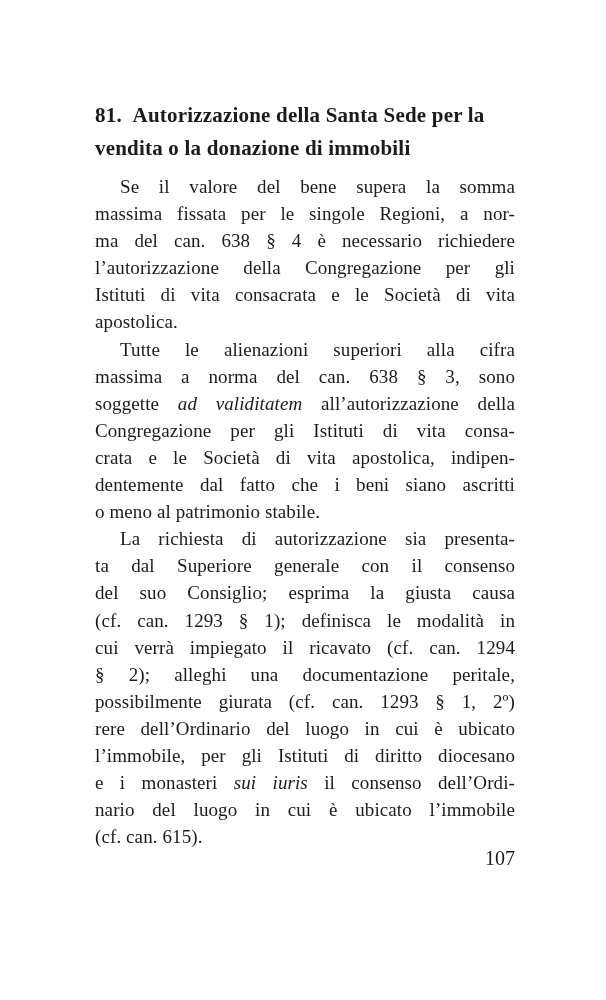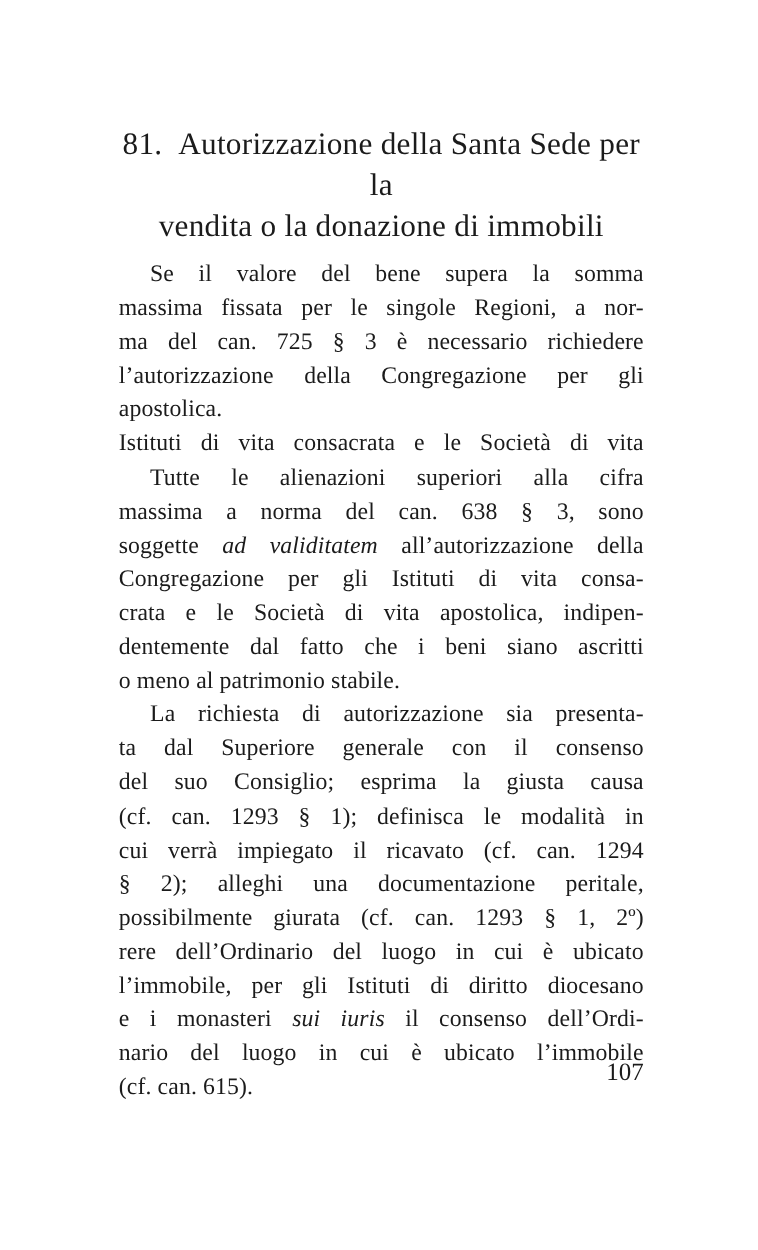--- a/index.html
+++ b/index.html
@@ -18,24 +18,23 @@
     color: var(--ink, #1a1a1a);
     overflow: hidden;
   }
   .content {
     position: absolute;
     left: 95px;
     top: 99px;
     width: 420px;
   }
   .heading {
-    font-weight: normal;
-    font-size: 25px;
+    font-weight: bold;
+    font-size: 21px;
     line-height: 33px;
-    text-align: center;
     letter-spacing: 0.2px;
   }
   .heading-line {
     white-space: pre-wrap;
   }
   .body-text {
     margin-top: 8px;
     font-size: 19px;
     line-height: 27.1px;
     letter-spacing: 0.1px;
@@ -69,24 +68,24 @@
 <div class="page">
   <div class="content">
     <div class="heading">
       <div class="heading-line">81. Autorizzazione della Santa Sede per la</div>
       <div class="heading-line">vendita o la donazione di immobili</div>
     </div>
     <div class="body-text">
         <div class="paragraph">
           <div class="line first"><span>Se il valore del bene supera la somma</span></div>
           <div class="line"><span>massima fissata per le singole Regioni, a nor-</span></div>
-          <div class="line"><span>ma del can. 725 § 3 è necessario richiedere</span></div>
+          <div class="line"><span>ma del can. 638 § 4 è necessario richiedere</span></div>
           <div class="line"><span>l’autorizzazione della Congregazione per gli</span></div>
+          <div class="line"><span>Istituti di vita consacrata e le Società di vita</span></div>
           <div class="line last"><span>apostolica.</span></div>
-          <div class="line"><span>Istituti di vita consacrata e le Società di vita</span></div>
         </div>
         <div class="paragraph">
           <div class="line first"><span>Tutte le alienazioni superiori alla cifra</span></div>
           <div class="line"><span>massima a norma del can. 638 § 3, sono</span></div>
           <div class="line"><span>soggette </span><span class="italic">ad validitatem</span><span> all’autorizzazione della</span></div>
           <div class="line"><span>Congregazione per gli Istituti di vita consa-</span></div>
           <div class="line"><span>crata e le Società di vita apostolica, indipen-</span></div>
           <div class="line"><span>dentemente dal fatto che i beni siano ascritti</span></div>
           <div class="line last"><span>o meno al patrimonio stabile.</span></div>
         </div>

